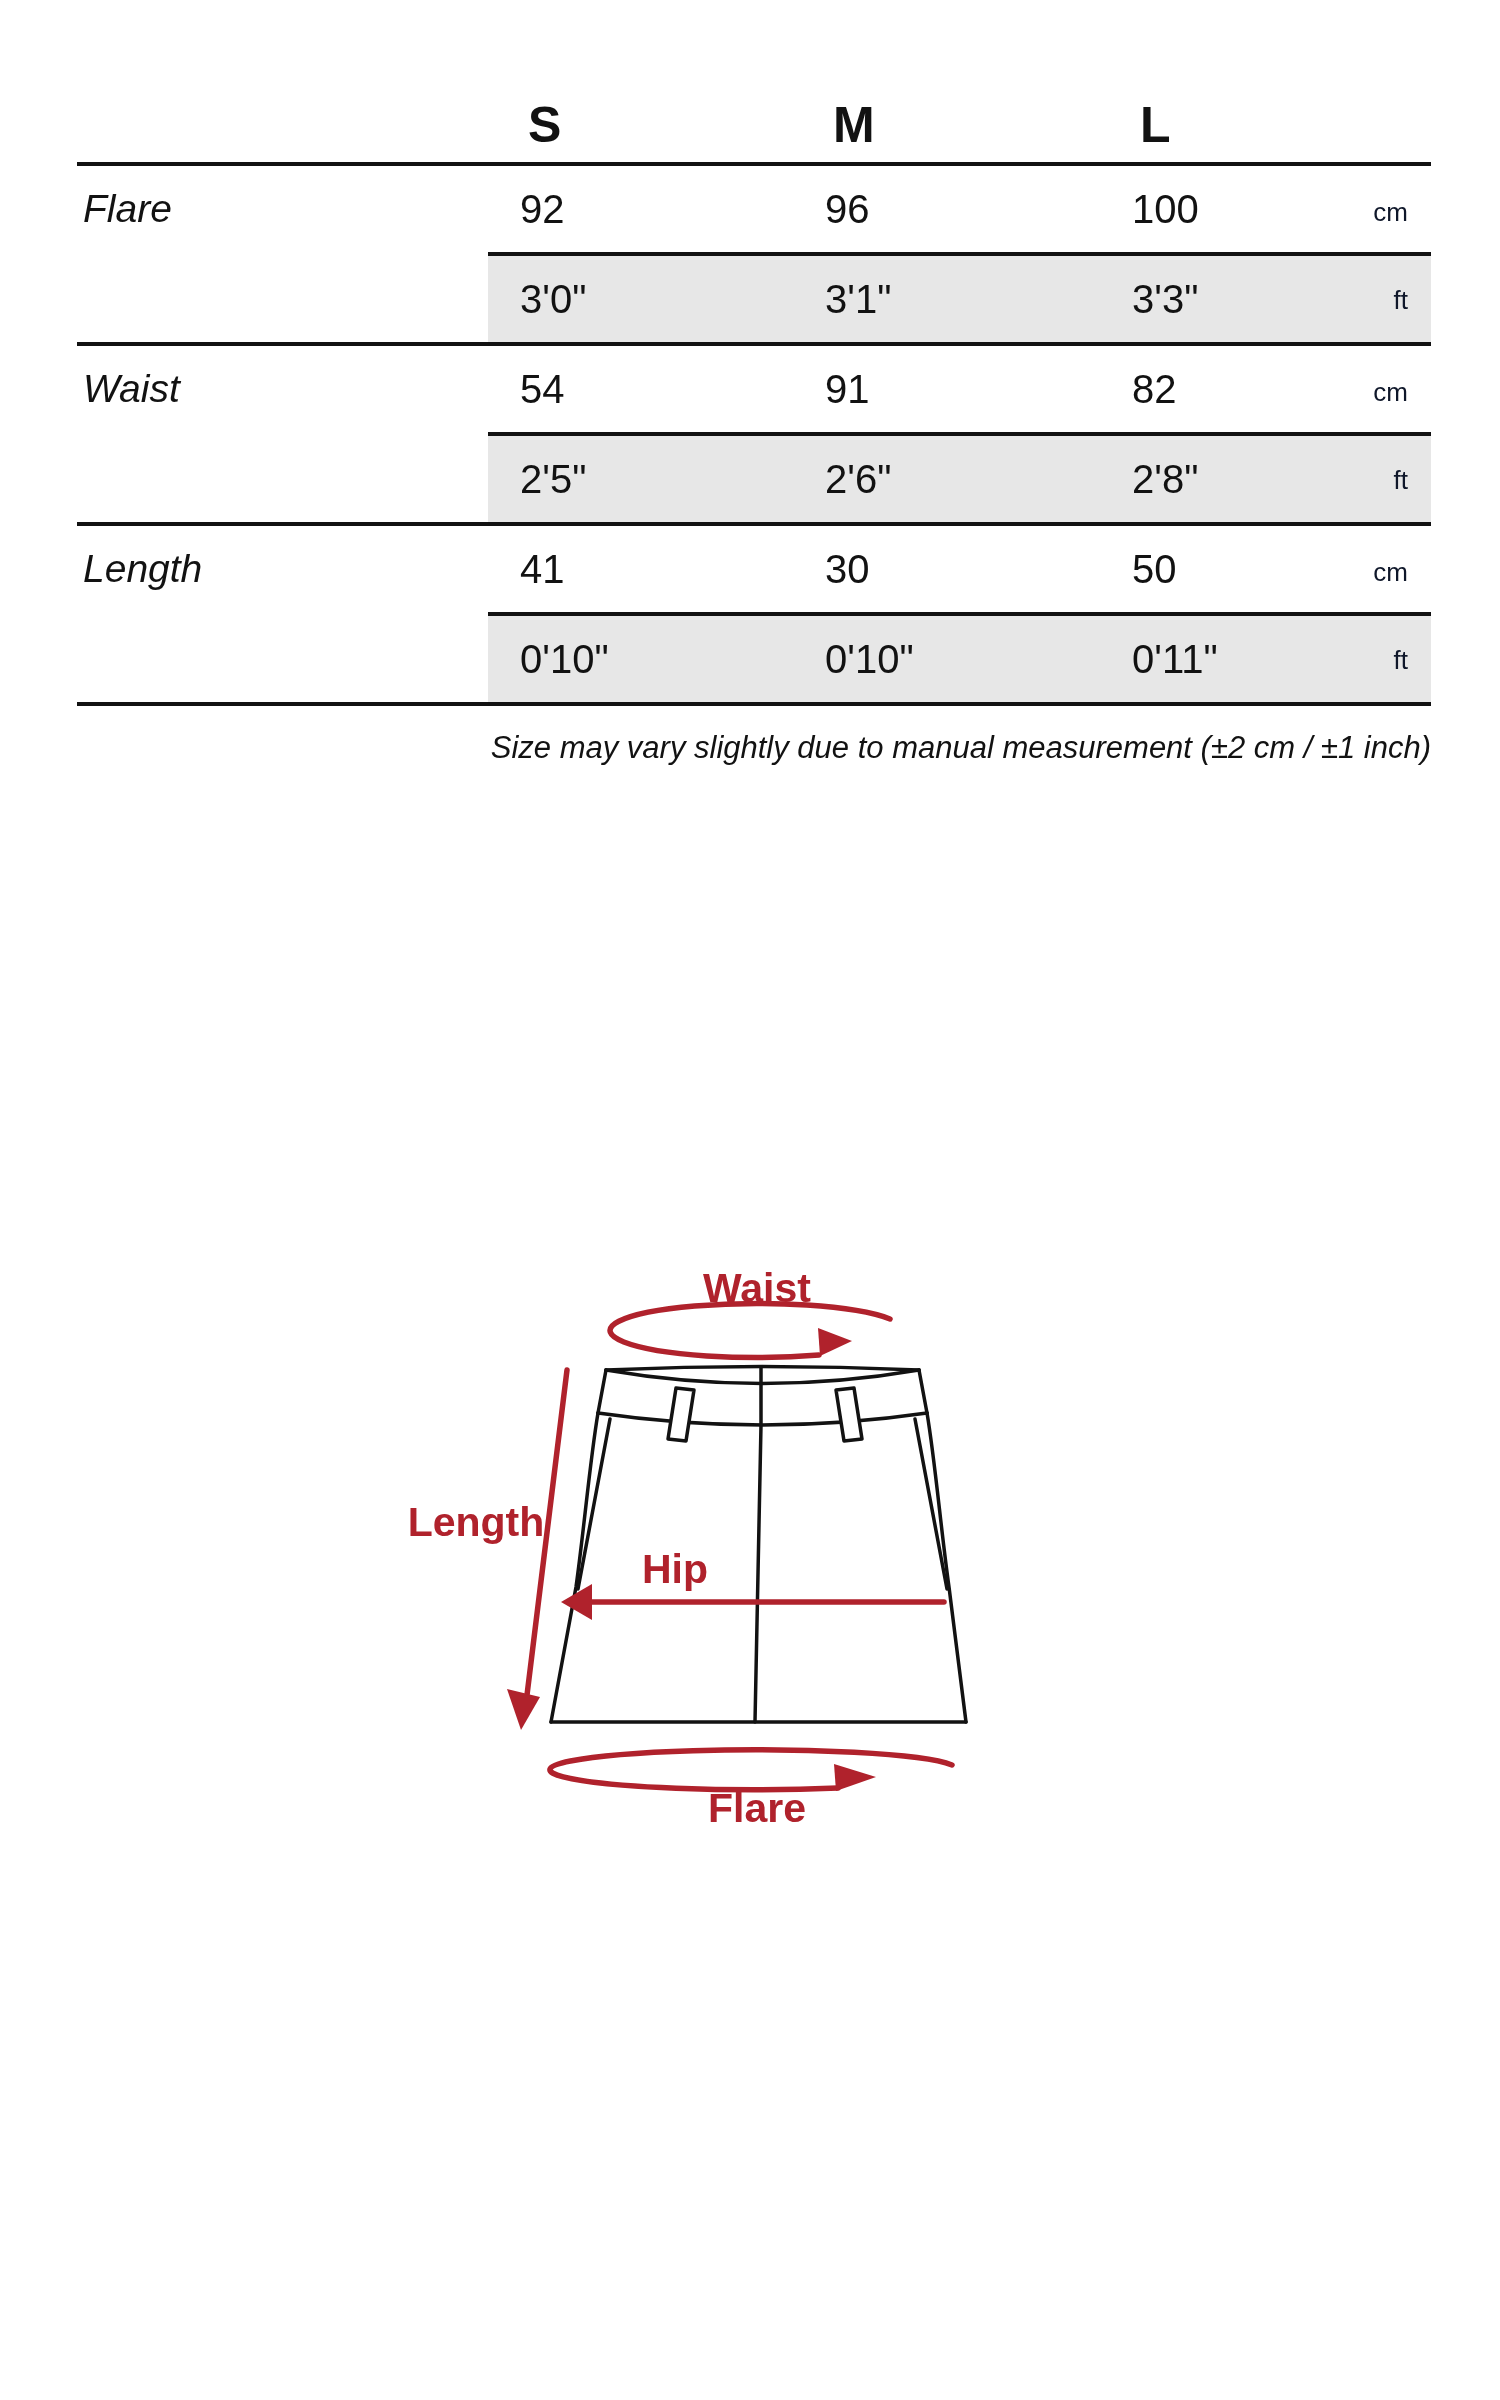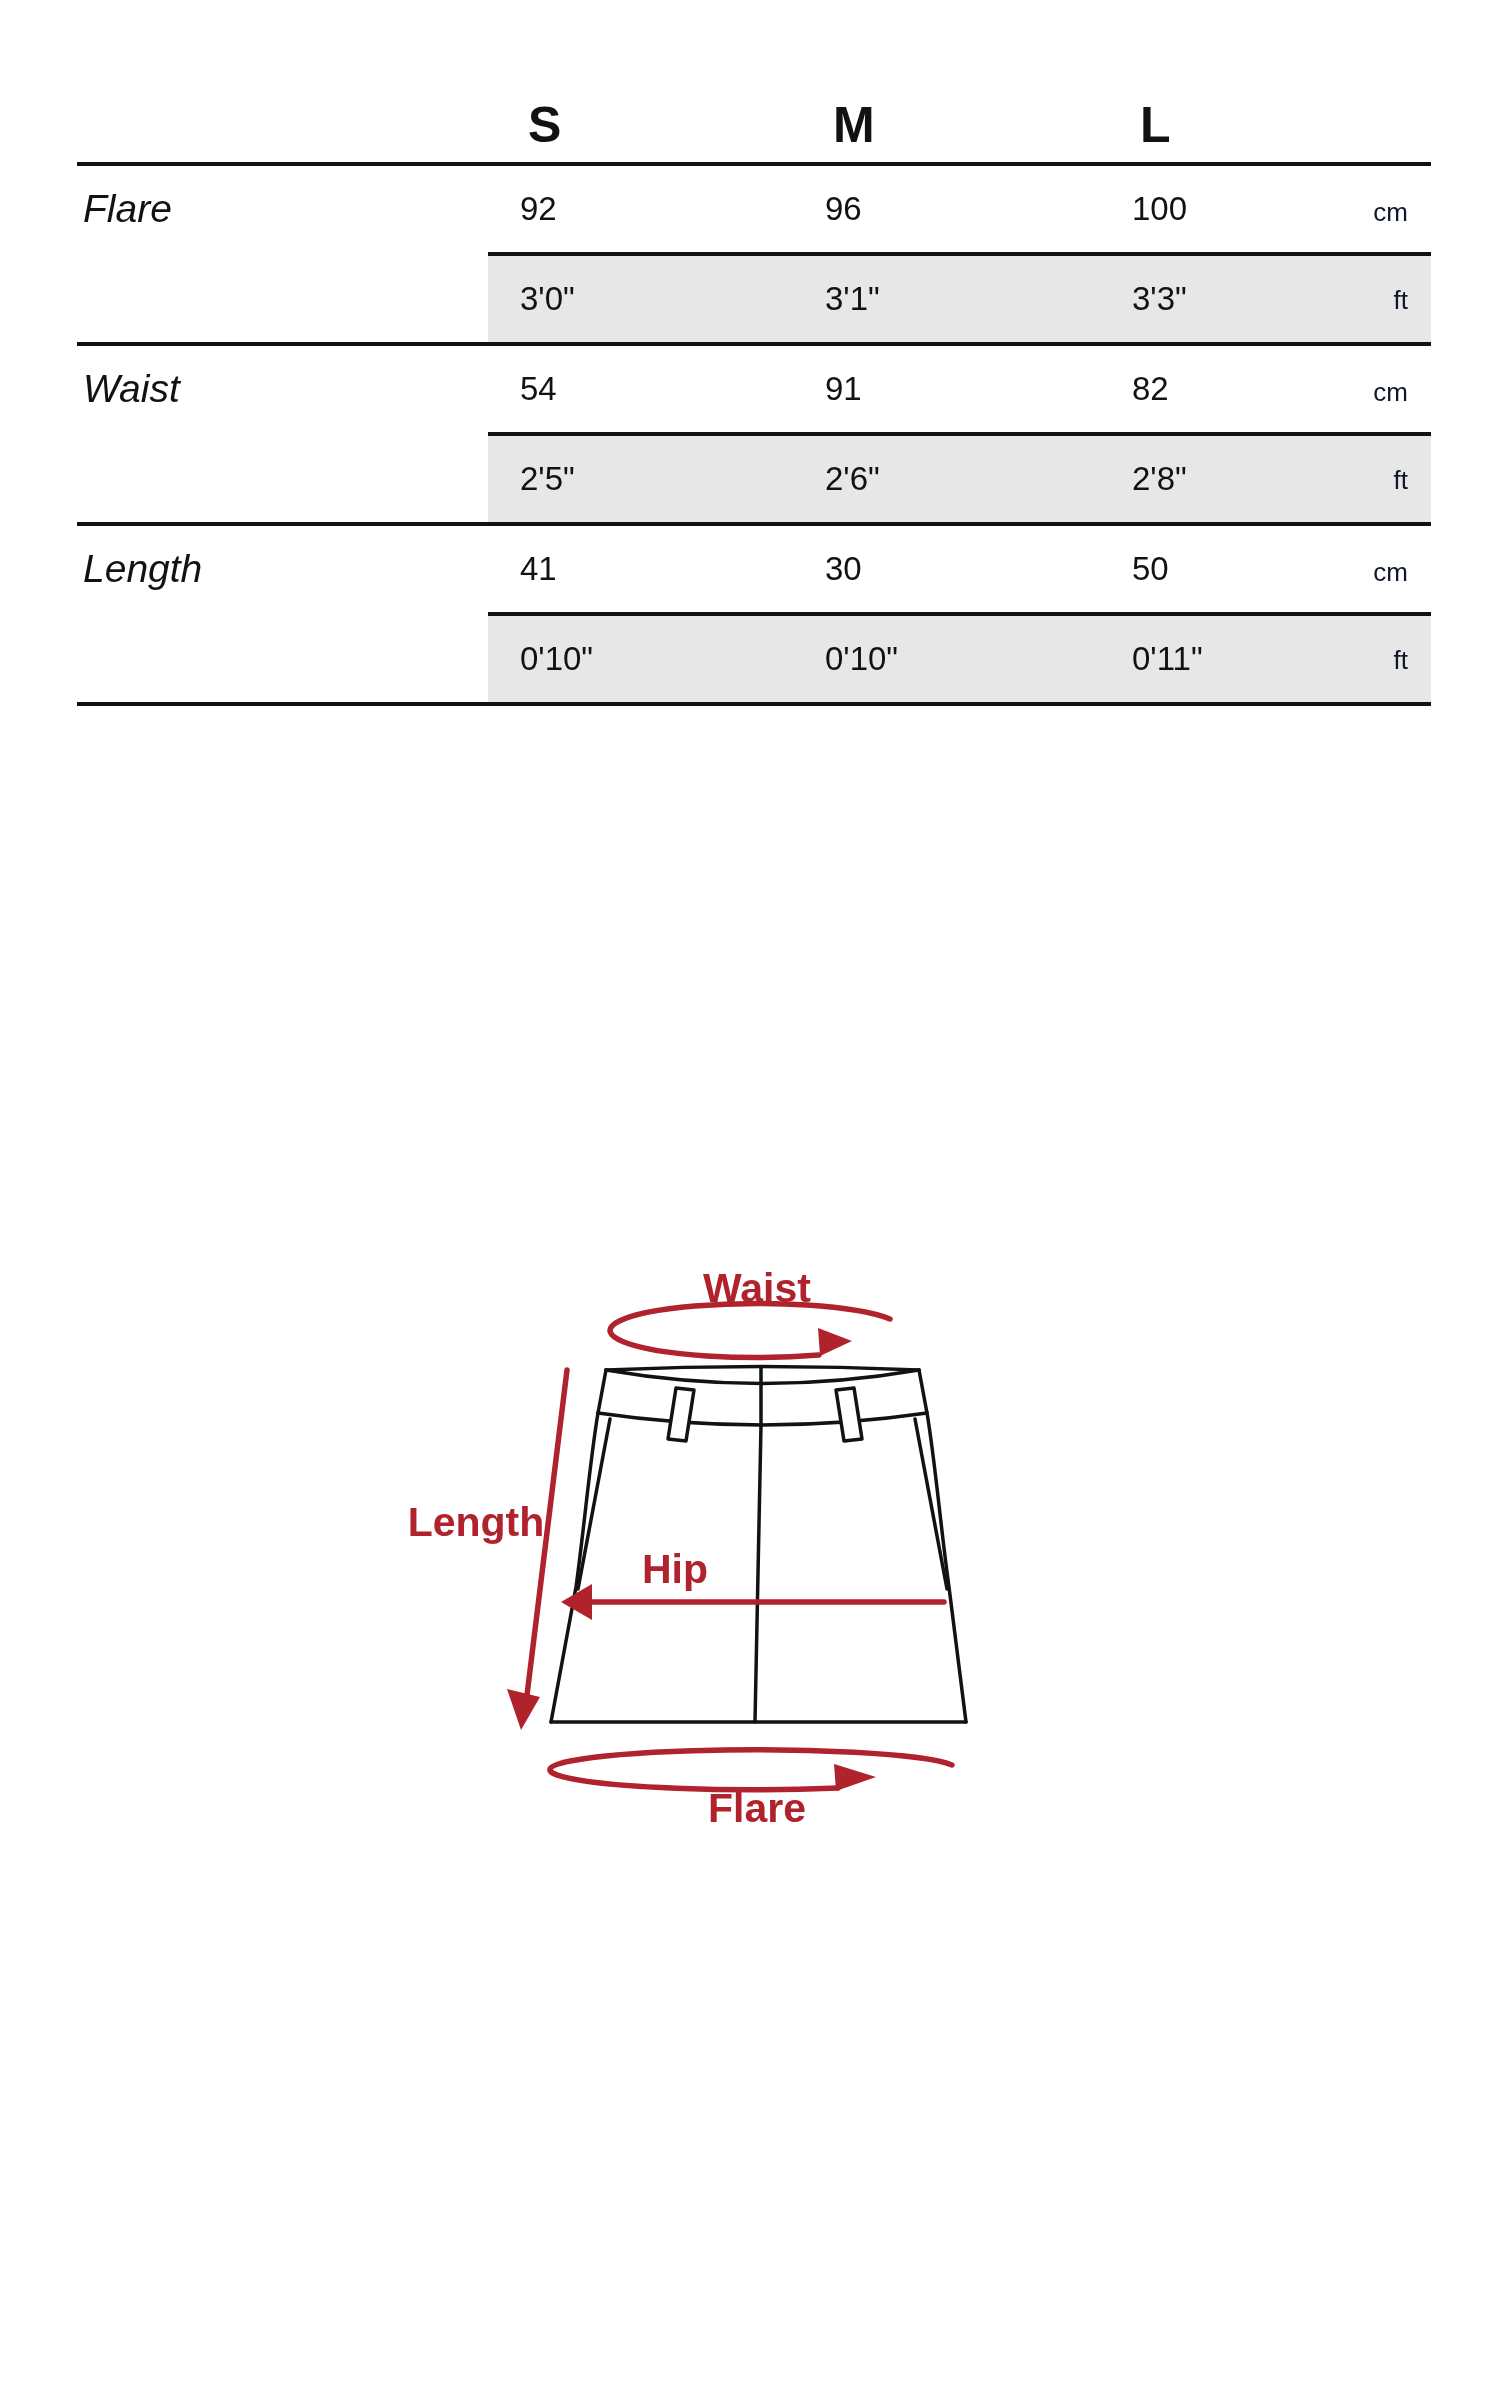--- a/index.html
+++ b/index.html
@@ -11,21 +11,21 @@
   .header-row{position:relative;height:70px;}
   .hcell{position:absolute;bottom:8px;font-size:50px;font-weight:700;margin-left:8px;}
   .col-s{left:443px;}
   .col-m{left:748px;}
   .col-l{left:1055px;}
   .hline{height:4px;background:#121212;}
   .trow{position:relative;}
   .cm-row{height:86px;}
   .ft-row{height:90px;}
   .band{position:absolute;left:411px;right:0;top:0;bottom:0;background:#e7e7e7;border-top:4px solid #121212;box-sizing:border-box;}
-  .cell{position:absolute;top:50%;transform:translateY(-50%);font-size:33px;z-index:1;}
+  .cell{position:absolute;top:50%;transform:translateY(-50%);font-size:40px;z-index:1;}
   .ft-row .cell{top:calc(50% + 2px);}
   .row-label{position:absolute;left:6px;top:50%;transform:translateY(-50%);font-size:39px;font-style:italic;}
   .unit{position:absolute;right:23px;top:50%;transform:translateY(-40%);font-size:26px;color:#0f172a;z-index:1;}
   .note{margin-top:24px;text-align:right;font-size:31px;font-style:italic;color:#121212;}
 
   
   .diagram{position:absolute;left:395px;top:1245px;width:640px;height:640px;}
   .diagram text{font-family:"Liberation Sans",sans-serif;font-weight:700;font-size:41px;text-anchor:middle;}
 </style>
 </head>
@@ -83,20 +83,21 @@
     </div>
     <div class="trow ft-row">
       <div class="band"></div>
       <span class="cell col-s">0'10"</span>
       <span class="cell col-m">0'10"</span>
       <span class="cell col-l">0'11"</span>
       <span class="unit">ft</span>
     </div>
     <div class="hline"></div>
 
+    <div class="note">Size may vary slightly due to manual measurement (±2 cm / ±1 inch)</div>
   </div>
 
   <svg class="diagram" viewBox="395 1245 640 640" xmlns="http://www.w3.org/2000/svg">
 
     <g fill="none" stroke="#121212" stroke-width="3.5" stroke-linejoin="round" stroke-linecap="round">
       <path d="M606,1370 Q762,1363 919,1370"></path>
       <path d="M606,1370 Q762,1397 919,1370"></path>
       <path d="M606,1370 L598,1413"></path>
       <path d="M919,1370 L927,1413"></path>
       <path d="M598,1413 Q762,1437 927,1413"></path>

